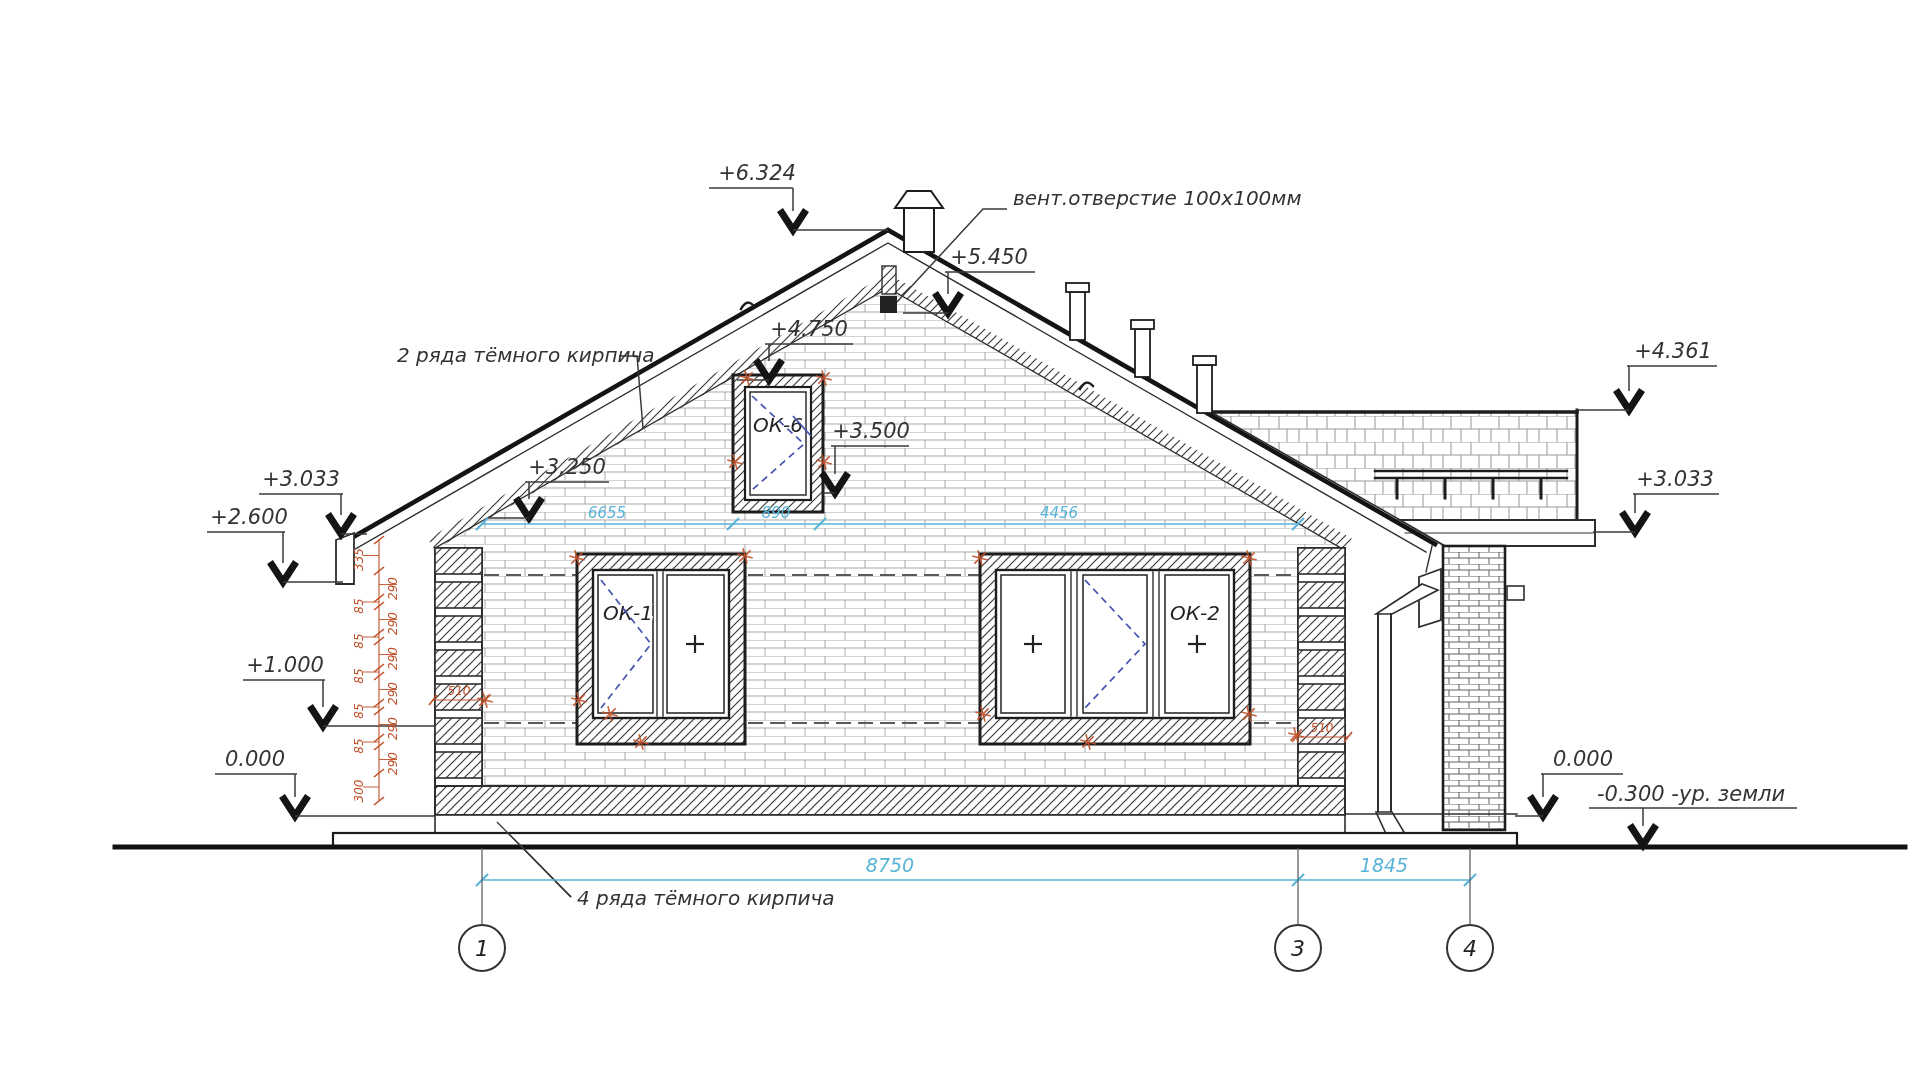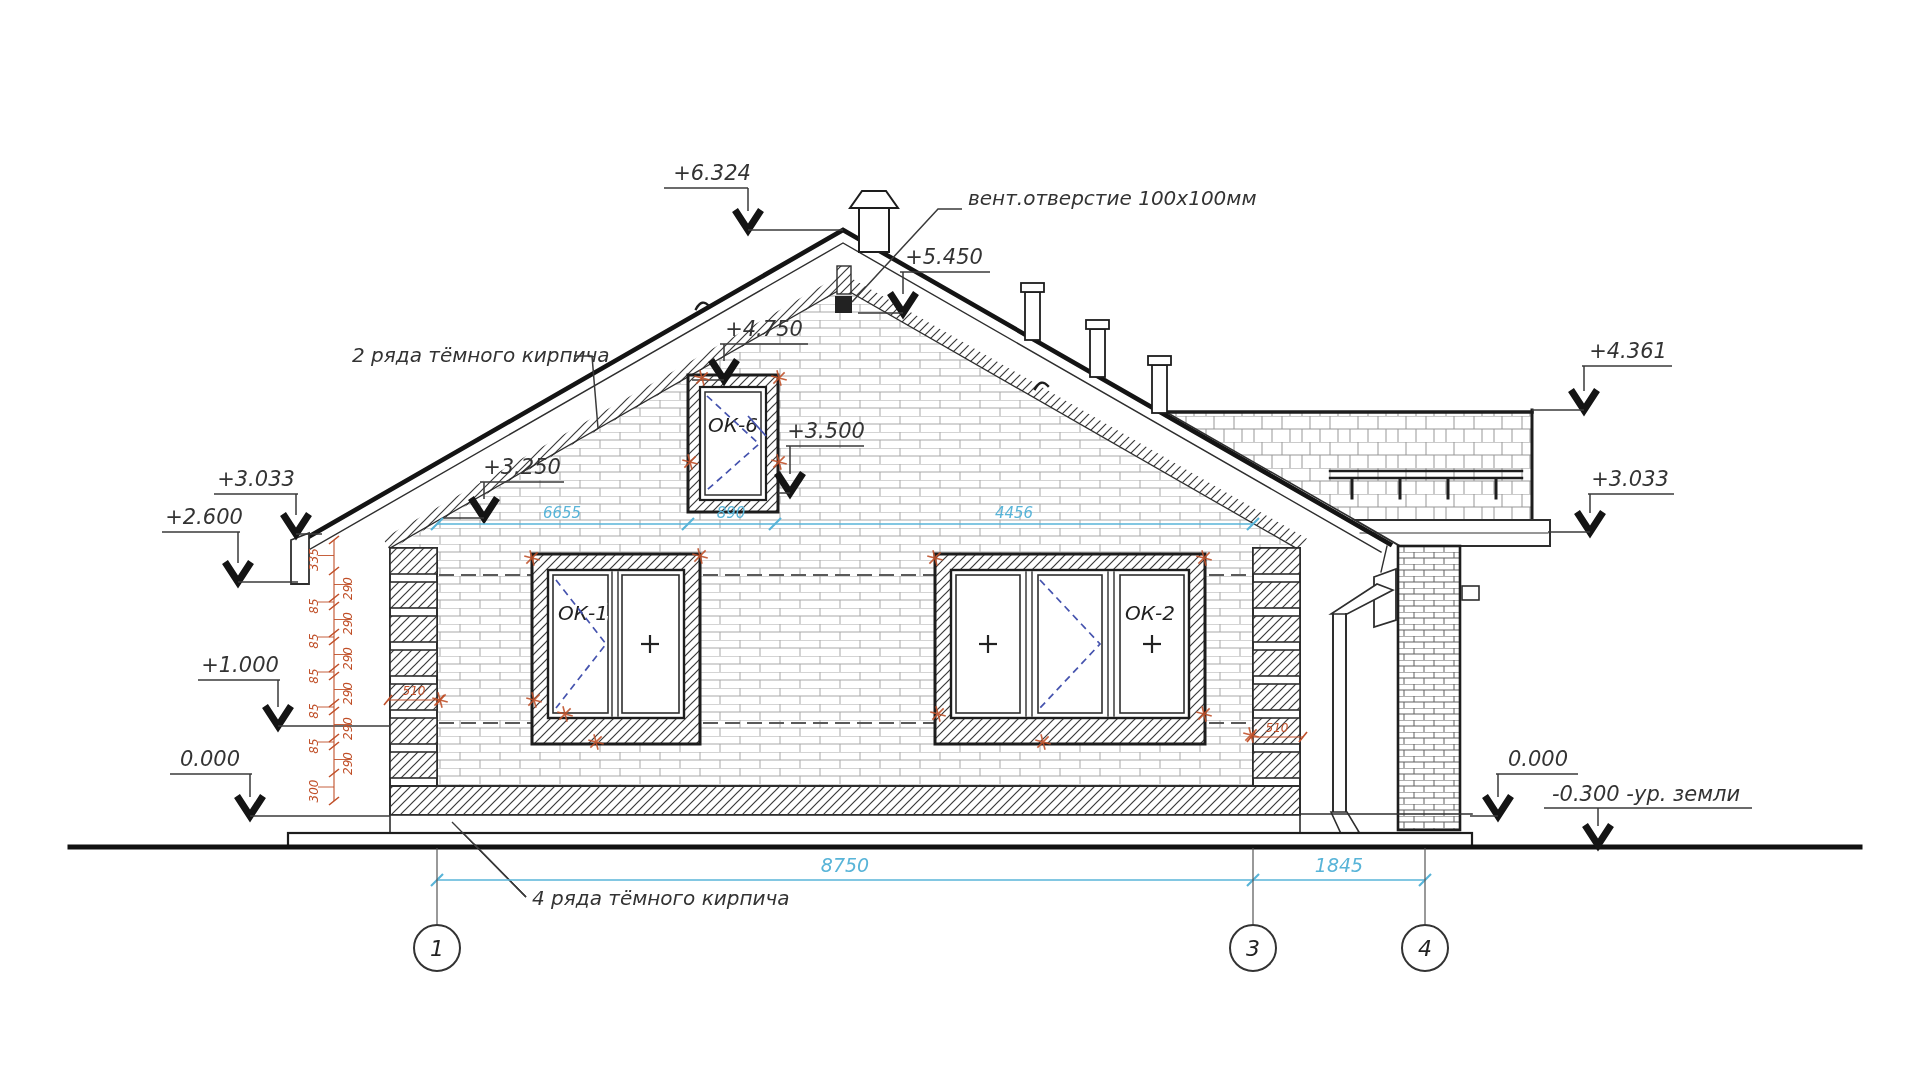--- a/index.html
+++ b/index.html
@@ -1,16 +1,16 @@
 <!DOCTYPE html>
 <html><head>
 <meta charset="utf-8">
 <style>
   html,body{margin:0;padding:0;background:#fff;width:1920px;height:1080px;overflow:hidden;}
-  #stage{width:1584px;height:1080px;position:relative;background:#fff;}
+  #stage{width:1584px;height:1080px;position:relative;background:#fff;padding-left:45px;}
   svg{display:block;font-family:"DejaVu Sans",sans-serif;}
   text{font-style:italic;}
 </style>
 </head>
 <body>
 
 <div id="stage">
 <svg id="cv" viewBox="0 0 1920 1080" width="1920" height="1080">
   <defs>
     <pattern id="pBrick" width="40" height="16" patternUnits="userSpaceOnUse">

